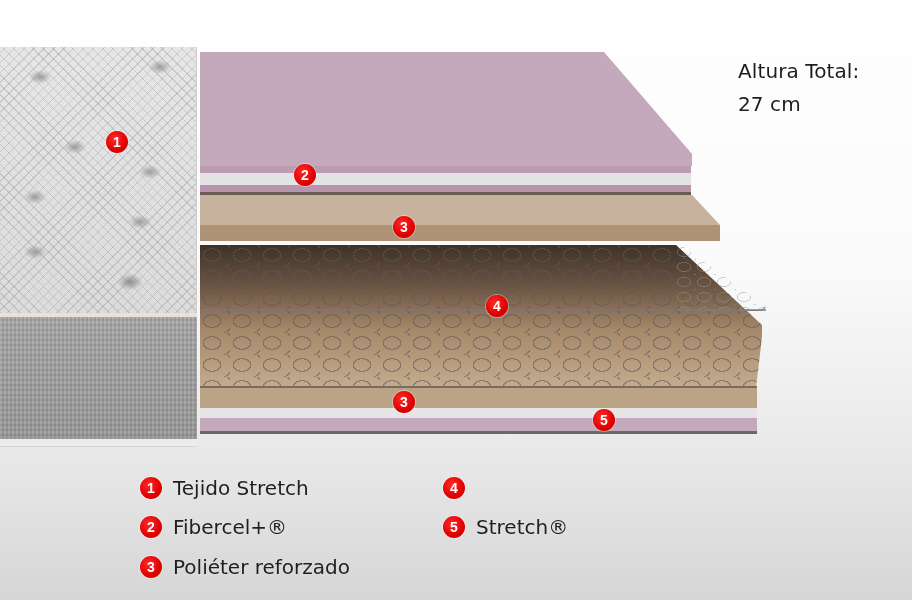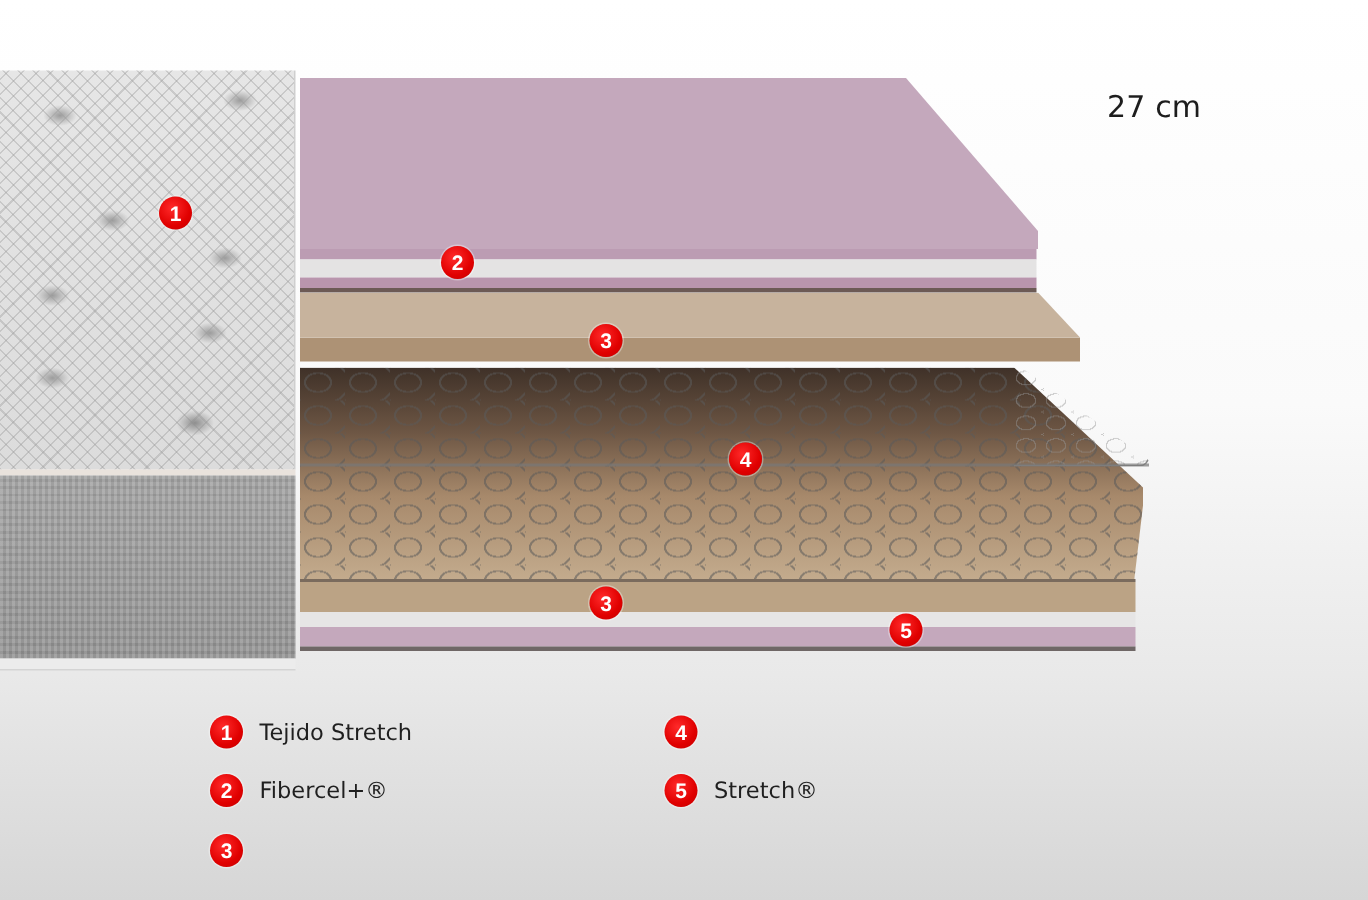--- a/index.html
+++ b/index.html
@@ -102,28 +102,29 @@
       background: radial-gradient(circle at 40% 35%, #ff2a2a 0%, #e00000 60%, #c40000 100%);
       color: #ffffff; font-family: "Liberation Sans", sans-serif; font-weight: bold;
       font-size: 14px; line-height: 22px; text-align: center;
       box-shadow: 0 0 0 1px rgba(255,255,255,0.35);
     }
 
     
     .legend { position: absolute; left: 0; top: 0; }
     .legend-item { position: absolute; display: flex; align-items: center; height: 24px; }
     .legend-item .badge { position: relative; left: auto; top: auto; margin-right: 11px; }
-    .legend-text { font-size: 15px; color: #1f1f1f; white-space: nowrap; }
+    .legend-text { font-size: 20px; color: #1f1f1f; white-space: nowrap; }
   </style>
 </head>
 <body>
 
 <div class="canvas">
 
   <div class="height-label">
+    <div>Altura Total:</div>
     <div>27 cm</div>
   </div>
 
   <div class="cover-top"></div>
   <div class="cover-band"></div>
   <div class="cover-side"></div>
   <div class="cover-bottom"></div>
 
   <div class="pink-top"></div>
   <div class="pink-band-1"></div>
@@ -155,20 +156,21 @@
     <div class="legend-item" style="left:140px; top:476px;">
       <span class="badge">1</span>
       <span class="legend-text">Tejido Stretch</span>
     </div>
     <div class="legend-item" style="left:140px; top:515px;">
       <span class="badge">2</span>
       <span class="legend-text">Fibercel+®</span>
     </div>
     <div class="legend-item" style="left:140px; top:555px;">
       <span class="badge">3</span>
+      <span class="legend-text">Poliéter reforzado</span>
     </div>
     <div class="legend-item" style="left:443px; top:476px;">
       <span class="badge">4</span>
     </div>
     <div class="legend-item" style="left:443px; top:515px;">
       <span class="badge">5</span>
       <span class="legend-text">Stretch®</span>
     </div>
   </div>
 

